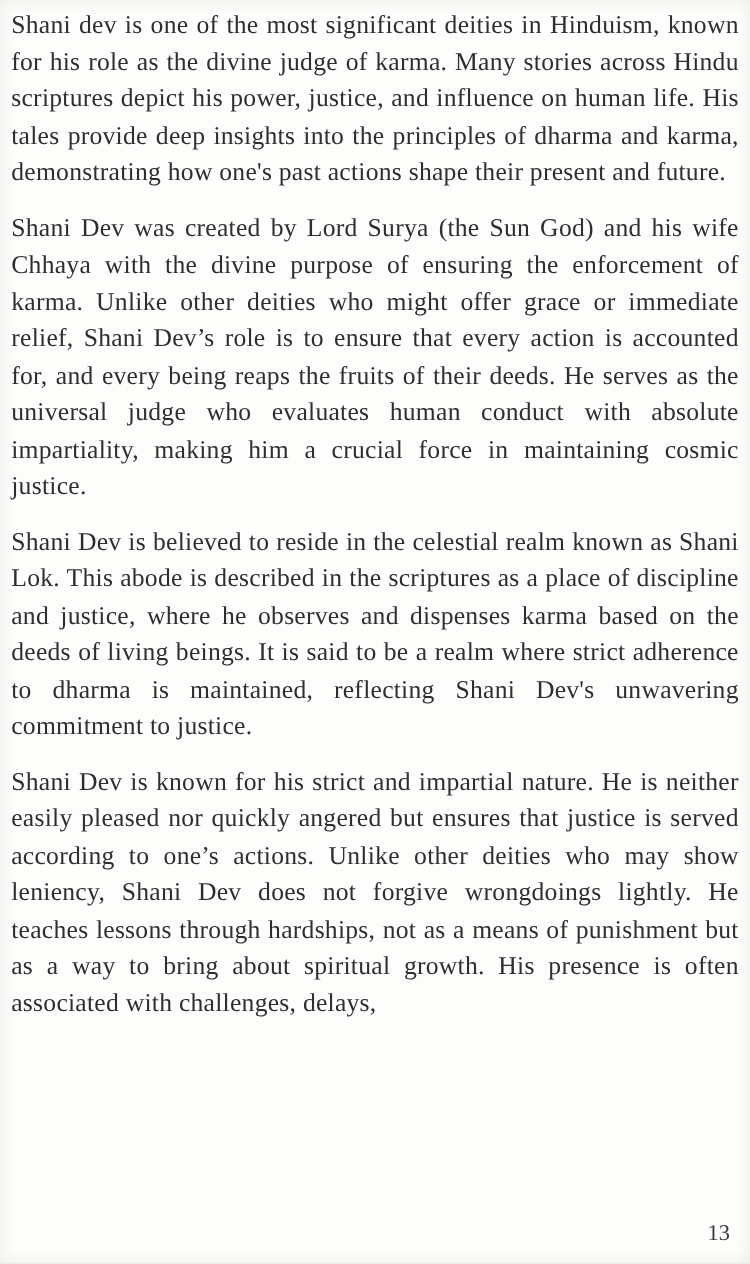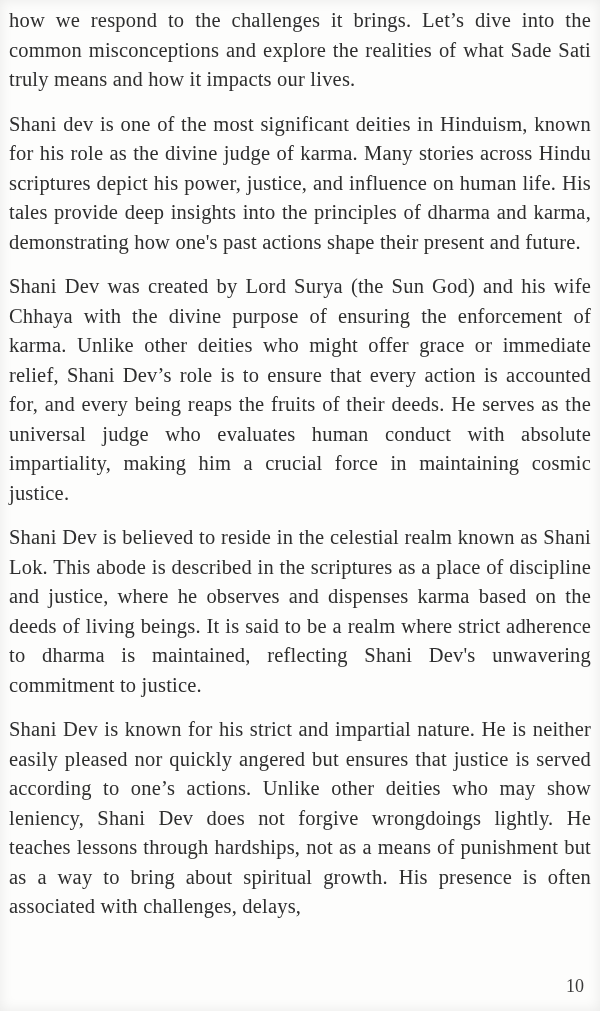--- a/index.html
+++ b/index.html
@@ -37,20 +37,19 @@
     bottom: 14px;
     font-size: 18px;
     color: #3a3a3a;
   }
 </style>
 </head>
 <body>
 
 <div class="page">
   <div class="body-text">
-    <p>how we respond to the challenges it brings. Let’s dive into the common misconceptions and explore the realities of what Sade Sati truly means and how it impacts our lives.</p>
     <p>Shani dev is one of the most significant deities in Hinduism, known for his role as the divine judge of karma. Many stories across Hindu scriptures depict his power, justice, and influence on human life. His tales provide deep insights into the principles of dharma and karma, demonstrating how one's past actions shape their present and future.</p>
     <p>Shani Dev was created by Lord Surya (the Sun God) and his wife Chhaya with the divine purpose of ensuring the enforcement of karma. Unlike other deities who might offer grace or immediate relief, Shani Dev’s role is to ensure that every action is accounted for, and every being reaps the fruits of their deeds. He serves as the universal judge who evaluates human conduct with absolute impartiality, making him a crucial force in maintaining cosmic justice.</p>
     <p>Shani Dev is believed to reside in the celestial realm known as Shani Lok. This abode is described in the scriptures as a place of discipline and justice, where he observes and dispenses karma based on the deeds of living beings. It is said to be a realm where strict adherence to dharma is maintained, reflecting Shani Dev's unwavering commitment to justice.</p>
     <p>Shani Dev is known for his strict and impartial nature. He is neither easily pleased nor quickly angered but ensures that justice is served according to one’s actions. Unlike other deities who may show leniency, Shani Dev does not forgive wrongdoings lightly. He teaches lessons through hardships, not as a means of punishment but as a way to bring about spiritual growth. His presence is often associated with challenges, delays,</p>
   </div>
-  <div class="page-number">10</div>
+  <div class="page-number">13</div>
 </div>
 
 </body></html>

